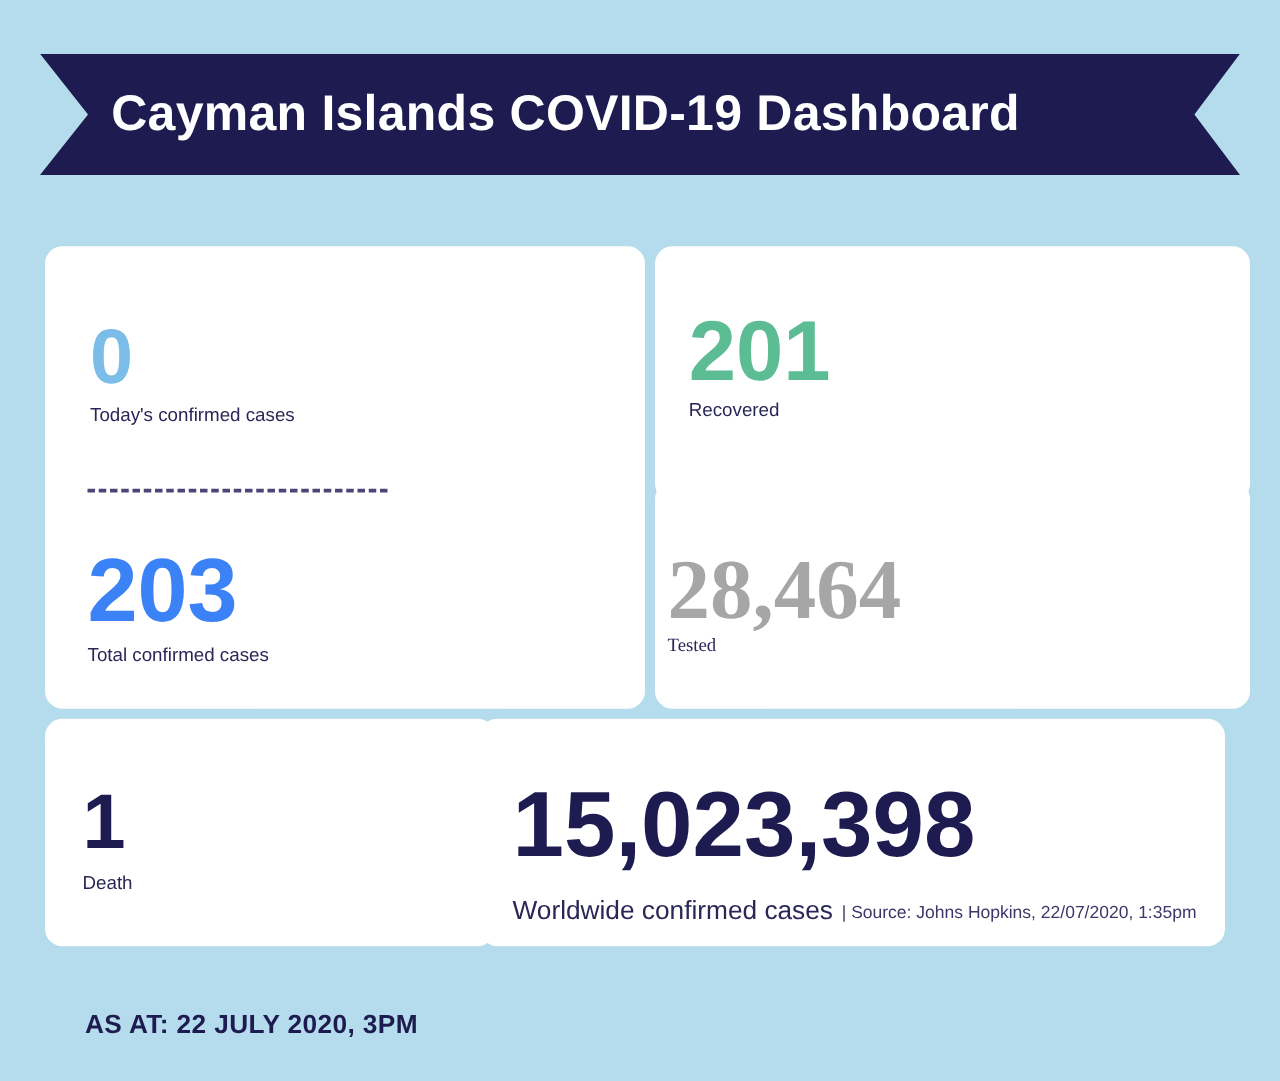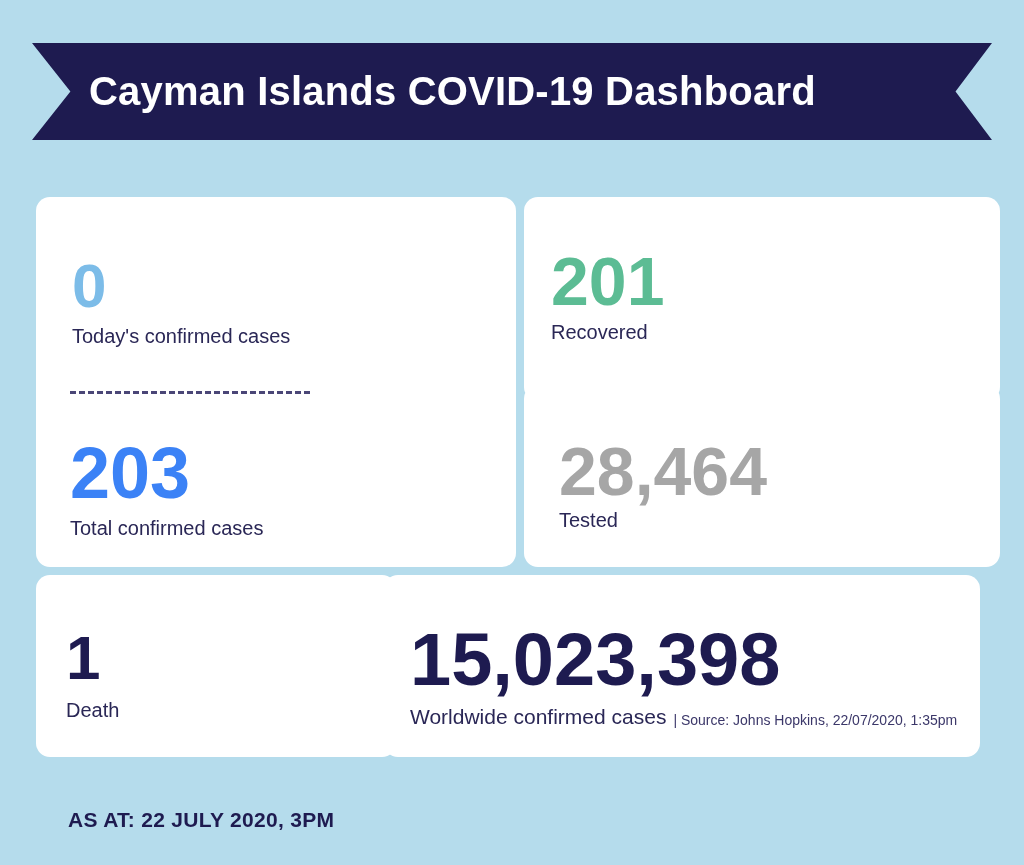--- a/index.html
+++ b/index.html
@@ -55,21 +55,21 @@
   #card-death       { left: 36px;  top: 575px; width: 360px; height: 182px; }
   #card-worldwide   { left: 384px; top: 575px; width: 596px; height: 182px; }
 
   .stat-number {
     font-weight: bold;
     line-height: 1.0;
     white-space: nowrap;
   }
   .stat-label {
     color: #2a2756;
-    font-size: 20px;
+    font-size: 15px;
     line-height: 1.1;
     white-space: nowrap;
   }
 
   
   .today-block {
     position: absolute;
     left: 36px;
     top: 58px;
   }
@@ -107,22 +107,23 @@
   }
   .recovered-block .stat-number {
     color: #5cbc94;
     font-size: 68px;
   }
   .recovered-block .stat-label { margin-top: 6px; }
 
   
   .tested-block {
     position: absolute;
-    left: 35px;
+    left: 10px;
     top: 52px;
+    font-family: Liberation Serif, serif;
   }
   .tested-block .stat-number {
     color: #a6a6a6;
     font-size: 68px;
   }
   .tested-block .stat-label { margin-top: 4px; }
 
   
   .death-block {
     position: absolute;
@@ -140,22 +141,22 @@
     position: absolute;
     left: 26px;
     top: 48px;
   }
   .worldwide-block .stat-number {
     color: #1e1b50;
     font-size: 74px;
   }
   .worldwide-line {
     display: flex;
-    align-items: flex-end;
-    margin-top: 8px;
+    align-items: center;
+    margin-top: 20px;
   }
   .worldwide-line .stat-label { font-size: 21px; }
   .source-note {
     color: #3b3769;
     font-size: 14px;
     margin-left: 7px;
     white-space: nowrap;
   }
 
   

